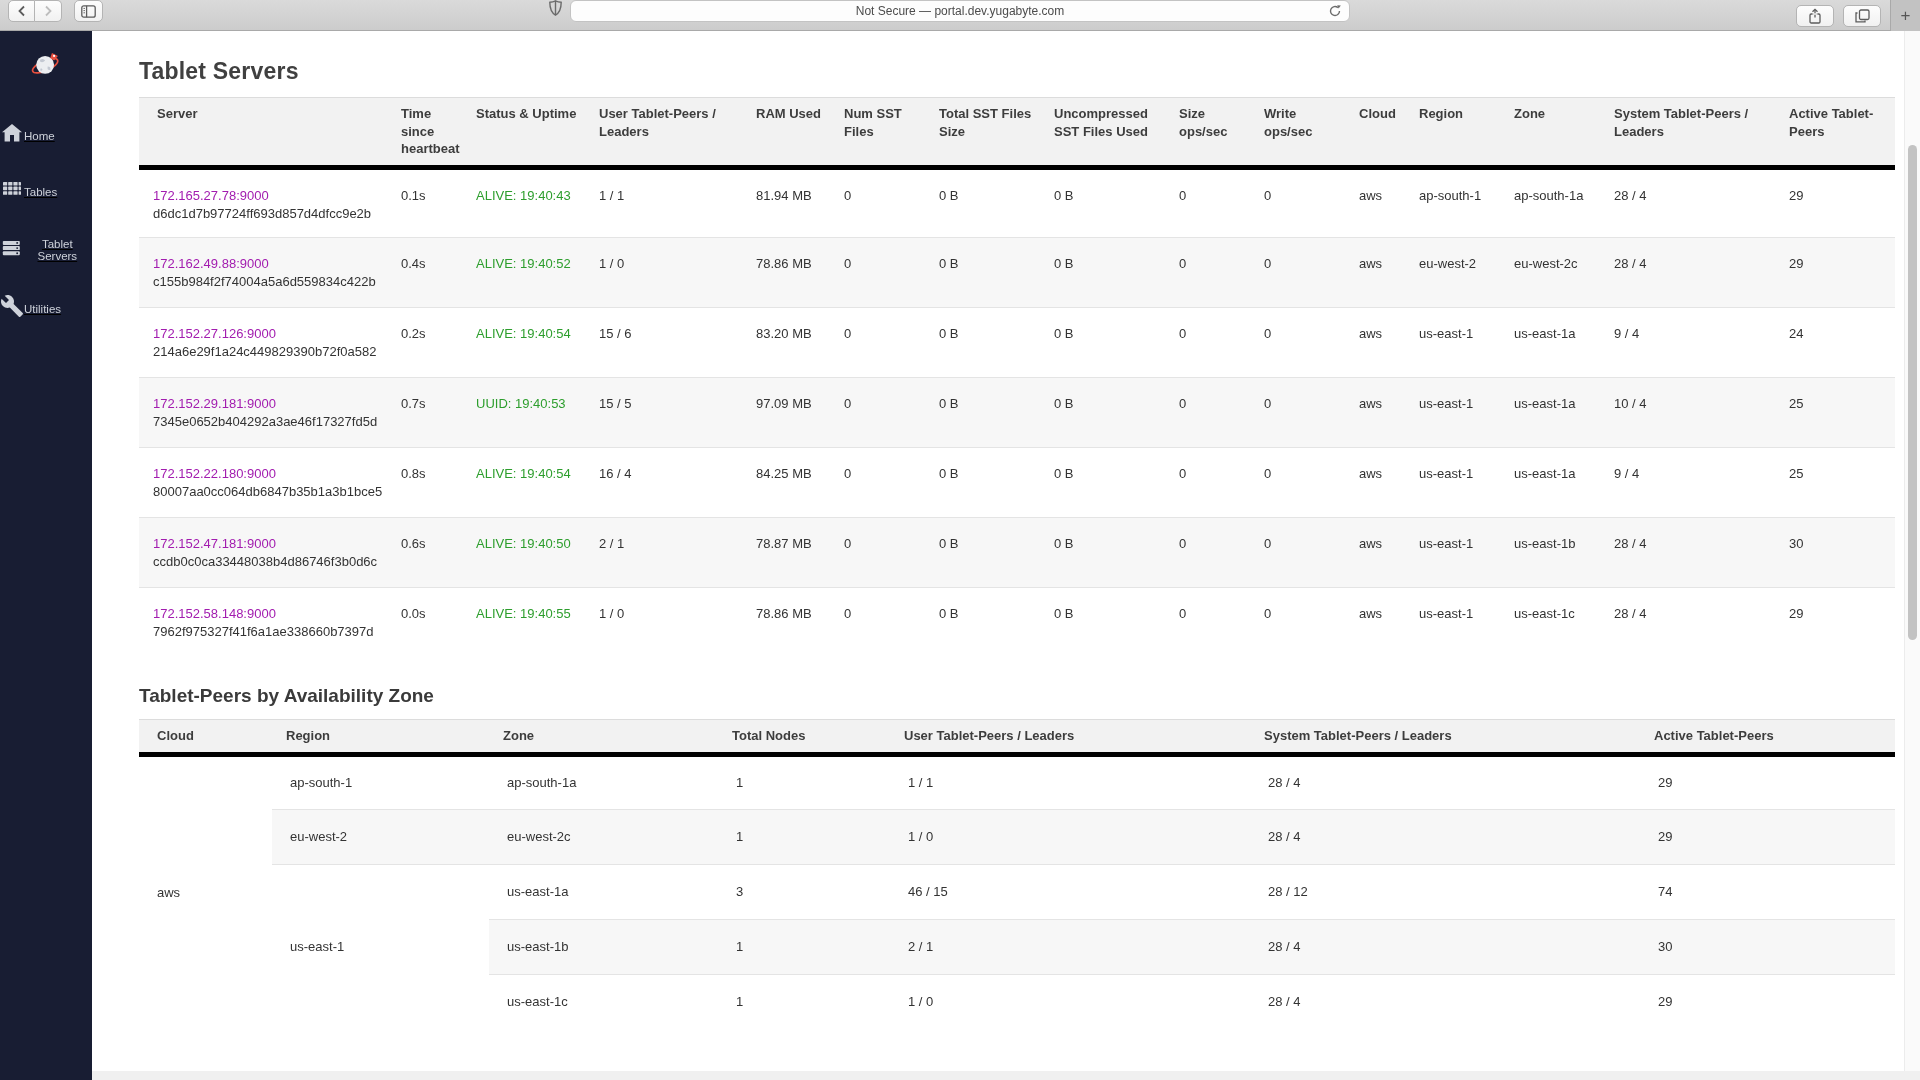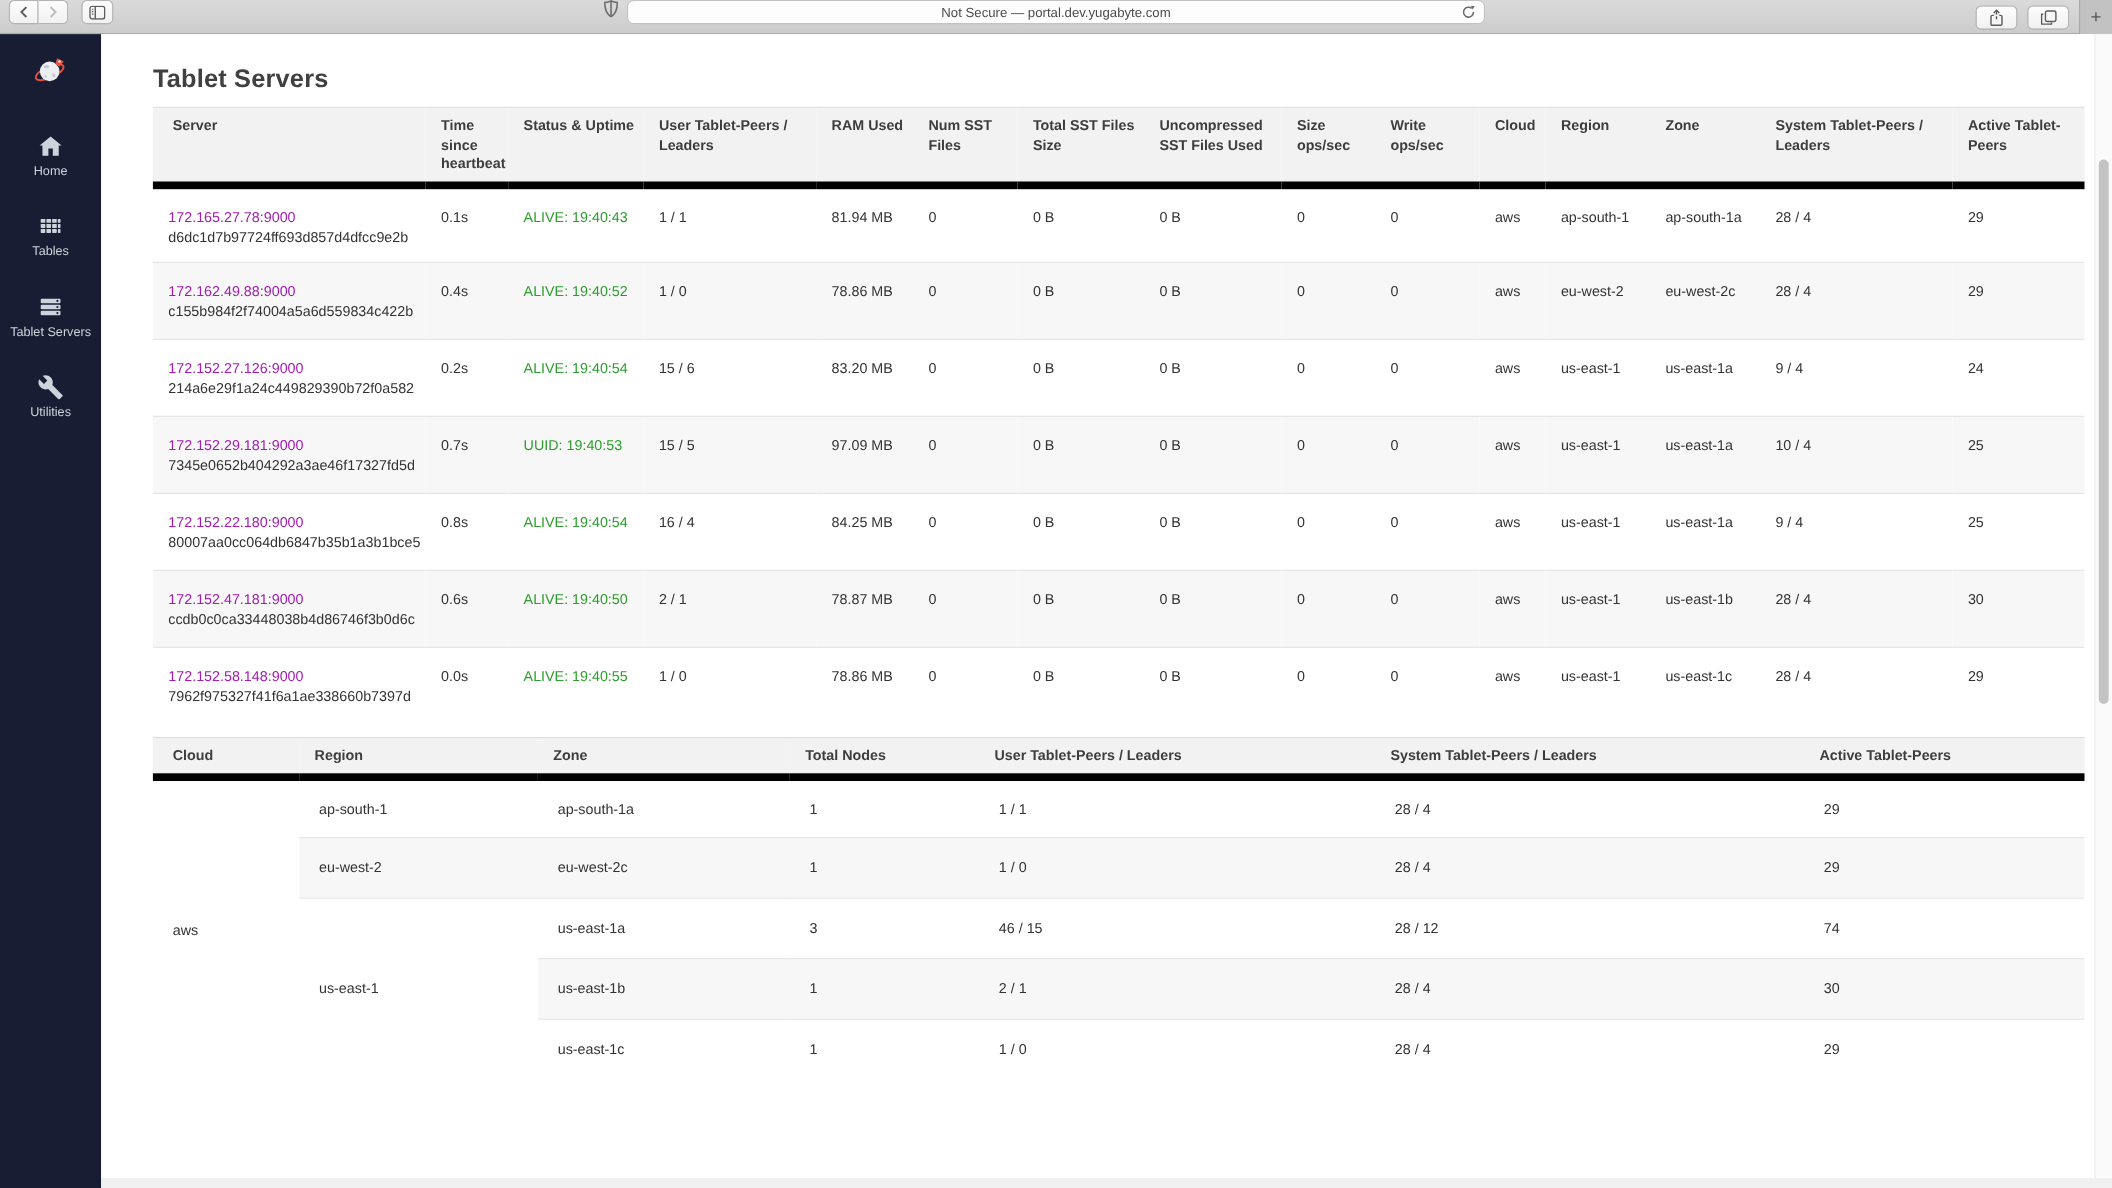--- a/index.html
+++ b/index.html
@@ -23,34 +23,34 @@
             font-size:12px; color:#4c4c4c; }
   .reload { position:absolute; right:7px; top:3px; color:#6b6b6b; }
   .tb-right { margin-left:auto; display:flex; align-items:center; }
   .tb-right .tb-btn { width:38px; margin-right:9px; }
   .newtab { width:30px; height:31px; background:#c2c2c2; border-left:1px solid #a9a9a9;
             display:flex; align-items:center; justify-content:center; font-size:17px; color:#555; }
 
   
   .sidebar { position:absolute; left:0; top:31px; width:92px; height:1049px; background:#181d33; }
   .logo { width:34px; height:34px; margin:16px auto 40px auto; }
-  .nav-item { display:flex; flex-direction:column; align-items:center; margin-bottom:32px; cursor:pointer; }
+  .nav-item { display:flex; flex-direction:row; align-items:center; margin-bottom:32px; cursor:pointer;text-decoration:underline; }
   .nav-item svg { width:24px; height:24px; }
   .nav-label { margin-top:5px; font-size:11.5px; color:#ced2da; text-align:center; }
 
   
   .content { position:absolute; left:92px; top:31px; width:1812px; height:1041px;
              background:#fff; padding:27px 0 0 47px; }
   h1.page-title { font-size:23px; font-weight:bold; color:#404040; letter-spacing:.2px; }
   h2.cluster-heading { margin-top:16px; font-size:17.5px; font-weight:bold; color:#24304c; }
   h2.section-title { margin-top:28px; font-size:19px; font-weight:bold; color:#3a3a3a; }
 
   table { border-collapse:collapse; table-layout:fixed; width:1756px; margin-top:12px; font-size:13px; color:#333; }
   th { text-align:left; font-weight:bold; color:#3d3d3d; background:#f2f2f2;
-       border-top:1px solid #dcdcdc; border-bottom:7px solid #000000;
+       border-top:1px solid #dcdcdc; border-bottom:5px solid #000000;
        padding:7px 8px 7px 14px; vertical-align:top; line-height:1.35; }
   th:first-child, td:first-child { padding-left:18px; }
 
   
   #servers-table td { height:70px; vertical-align:top; padding:17px 8px 0 14px; line-height:1.45; }
   #servers-table tbody tr:nth-child(even) td { background:#f7f7f7; }
   #servers-table tbody tr + tr td { border-top:1px solid #e4e4e4; }
   a.server-link { color:#a21caf; text-decoration:none; }
   .uuid { color:#333; }
   .status-alive { color:#2d9e2d; }
@@ -348,20 +348,21 @@
           <td>0</td>
           <td>aws</td>
           <td>us-east-1</td>
           <td>us-east-1c</td>
           <td>28 / 4</td>
           <td>29</td>
         </tr>
       </tbody>
   </table>
 
+  <h2 class="section-title">Tablet-Peers by Availability Zone</h2>
 
   <table id="az-table">
     <colgroup>
       <col style="width:133px">
         <col style="width:217px">
         <col style="width:229px">
         <col style="width:172px">
       <col style="width:360px">
         <col style="width:390px">
         <col style="width:255px">

